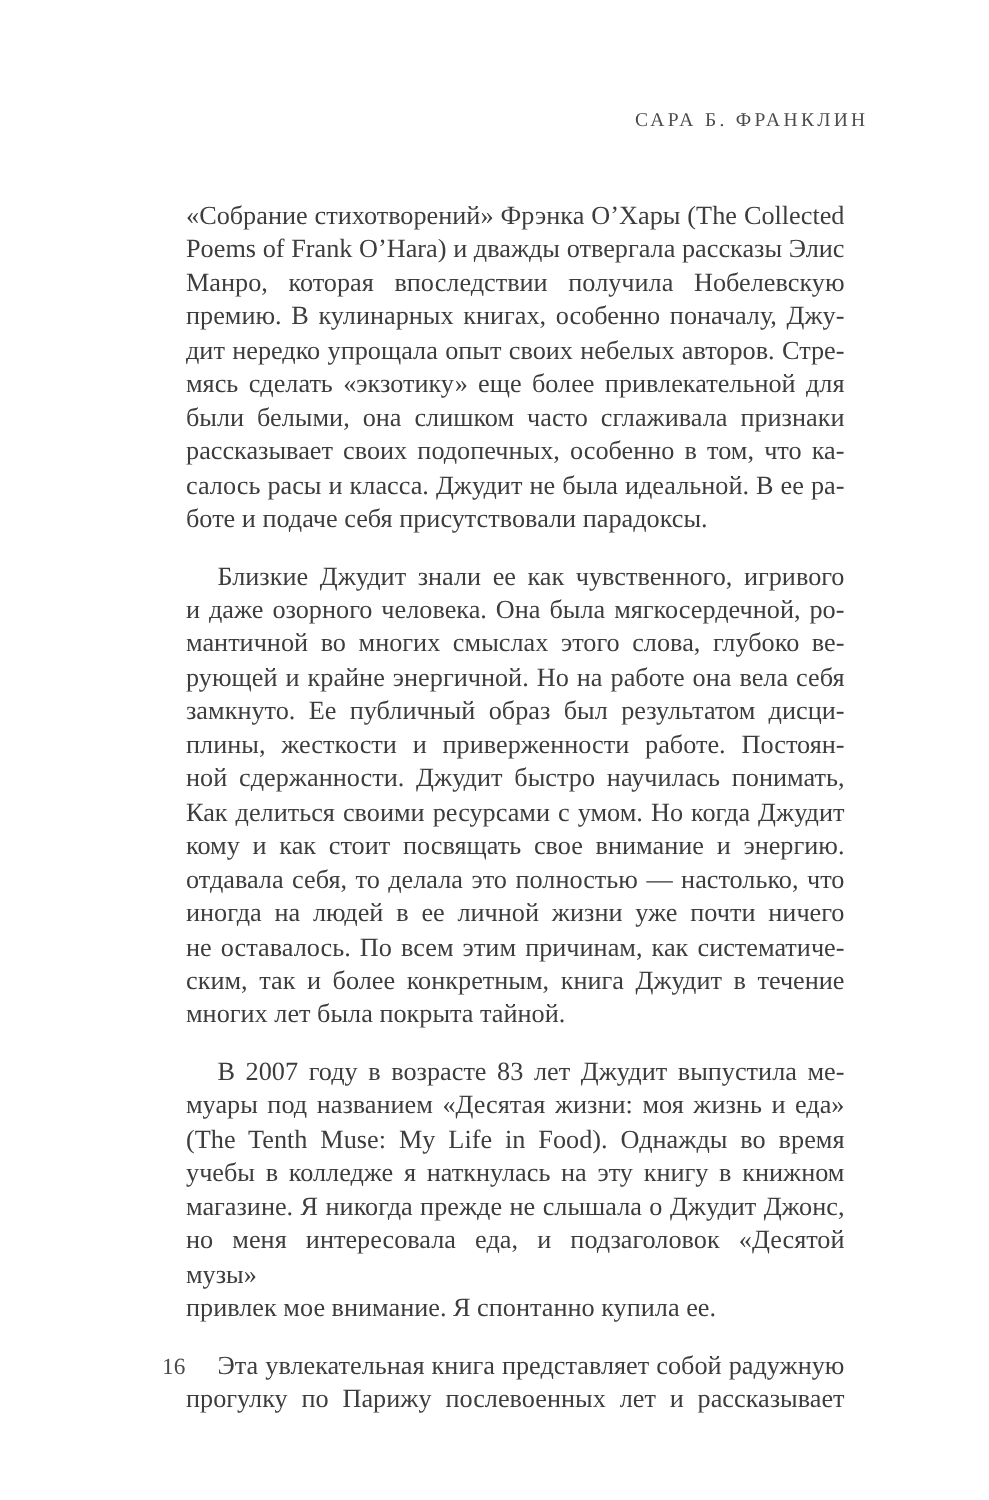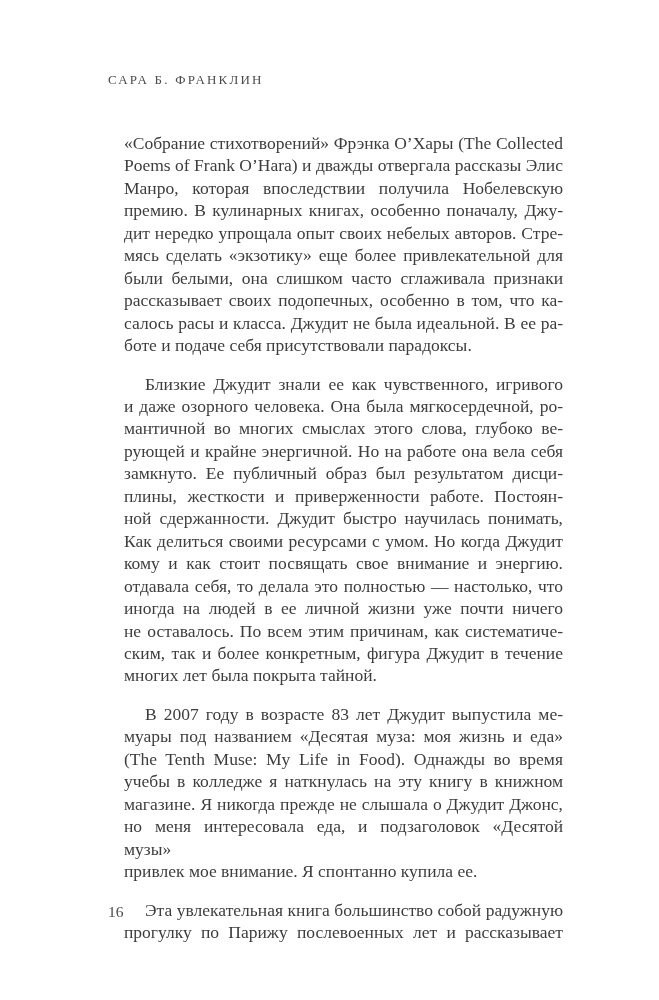--- a/index.html
+++ b/index.html
@@ -15,21 +15,21 @@
     height: 1000px;
     background: var(--bg);
     overflow: hidden;
     font-family: "Liberation Serif", "DejaVu Serif", serif;
   }
   .running-head {
     position: absolute;
     top: 72px;
     left: 108px;
     width: 471px;
-    text-align: left;
+    text-align: right;
     font-size: 13px;
     letter-spacing: 2.2px;
     color: var(--muted);
   }
   .body-text {
     position: absolute;
     top: 116px;
     left: 108px;
     width: 471px;
     font-size: 17.5px;
@@ -79,32 +79,32 @@
         <div class="line">мантичной во многих смыслах этого слова, глубоко ве-</div>
         <div class="line">рующей и крайне энергичной. Но на работе она вела себя</div>
         <div class="line">замкнуто. Ее публичный образ был результатом дисци-</div>
         <div class="line">плины, жесткости и приверженности работе. Постоян-</div>
         <div class="line">ной сдержанности. Джудит быстро научилась понимать,</div>
         <div class="line">Как делиться своими ресурсами с умом. Но когда Джудит</div>
         <div class="line">кому и как стоит посвящать свое внимание и энергию.</div>
         <div class="line">отдавала себя, то делала это полностью — настолько, что</div>
         <div class="line">иногда на людей в ее личной жизни уже почти ничего</div>
         <div class="line">не оставалось. По всем этим причинам, как систематиче-</div>
-        <div class="line">ским, так и более конкретным, фигура Джудит в течение</div>
+        <div class="line">ским, так и более конкретным, книга Джудит в течение</div>
         <div class="line lastline">многих лет была покрыта тайной.</div>
       </div>
       <div class="para">
         <div class="line indent">В 2007 году в возрасте 83 лет Джудит выпустила ме-</div>
-        <div class="line">муары под названием «Десятая муза: моя жизнь и еда»</div>
+        <div class="line">муары под названием «Десятая жизни: моя жизнь и еда»</div>
         <div class="line">(The Tenth Muse: My Life in Food). Однажды во время</div>
         <div class="line">учебы в колледже я наткнулась на эту книгу в книжном</div>
         <div class="line">магазине. Я никогда прежде не слышала о Джудит Джонс,</div>
         <div class="line">но меня интересовала еда, и подзаголовок «Десятой музы»</div>
         <div class="line lastline">привлек мое внимание. Я спонтанно купила ее.</div>
       </div>
       <div class="para">
-        <div class="line indent">Эта увлекательная книга большинство собой радужную</div>
+        <div class="line indent">Эта увлекательная книга представляет собой радужную</div>
         <div class="line">прогулку по Парижу послевоенных лет и рассказывает</div>
       </div>
     </div>
 
   <div class="page-number">16</div>
 </div>
 
 </body></html>

